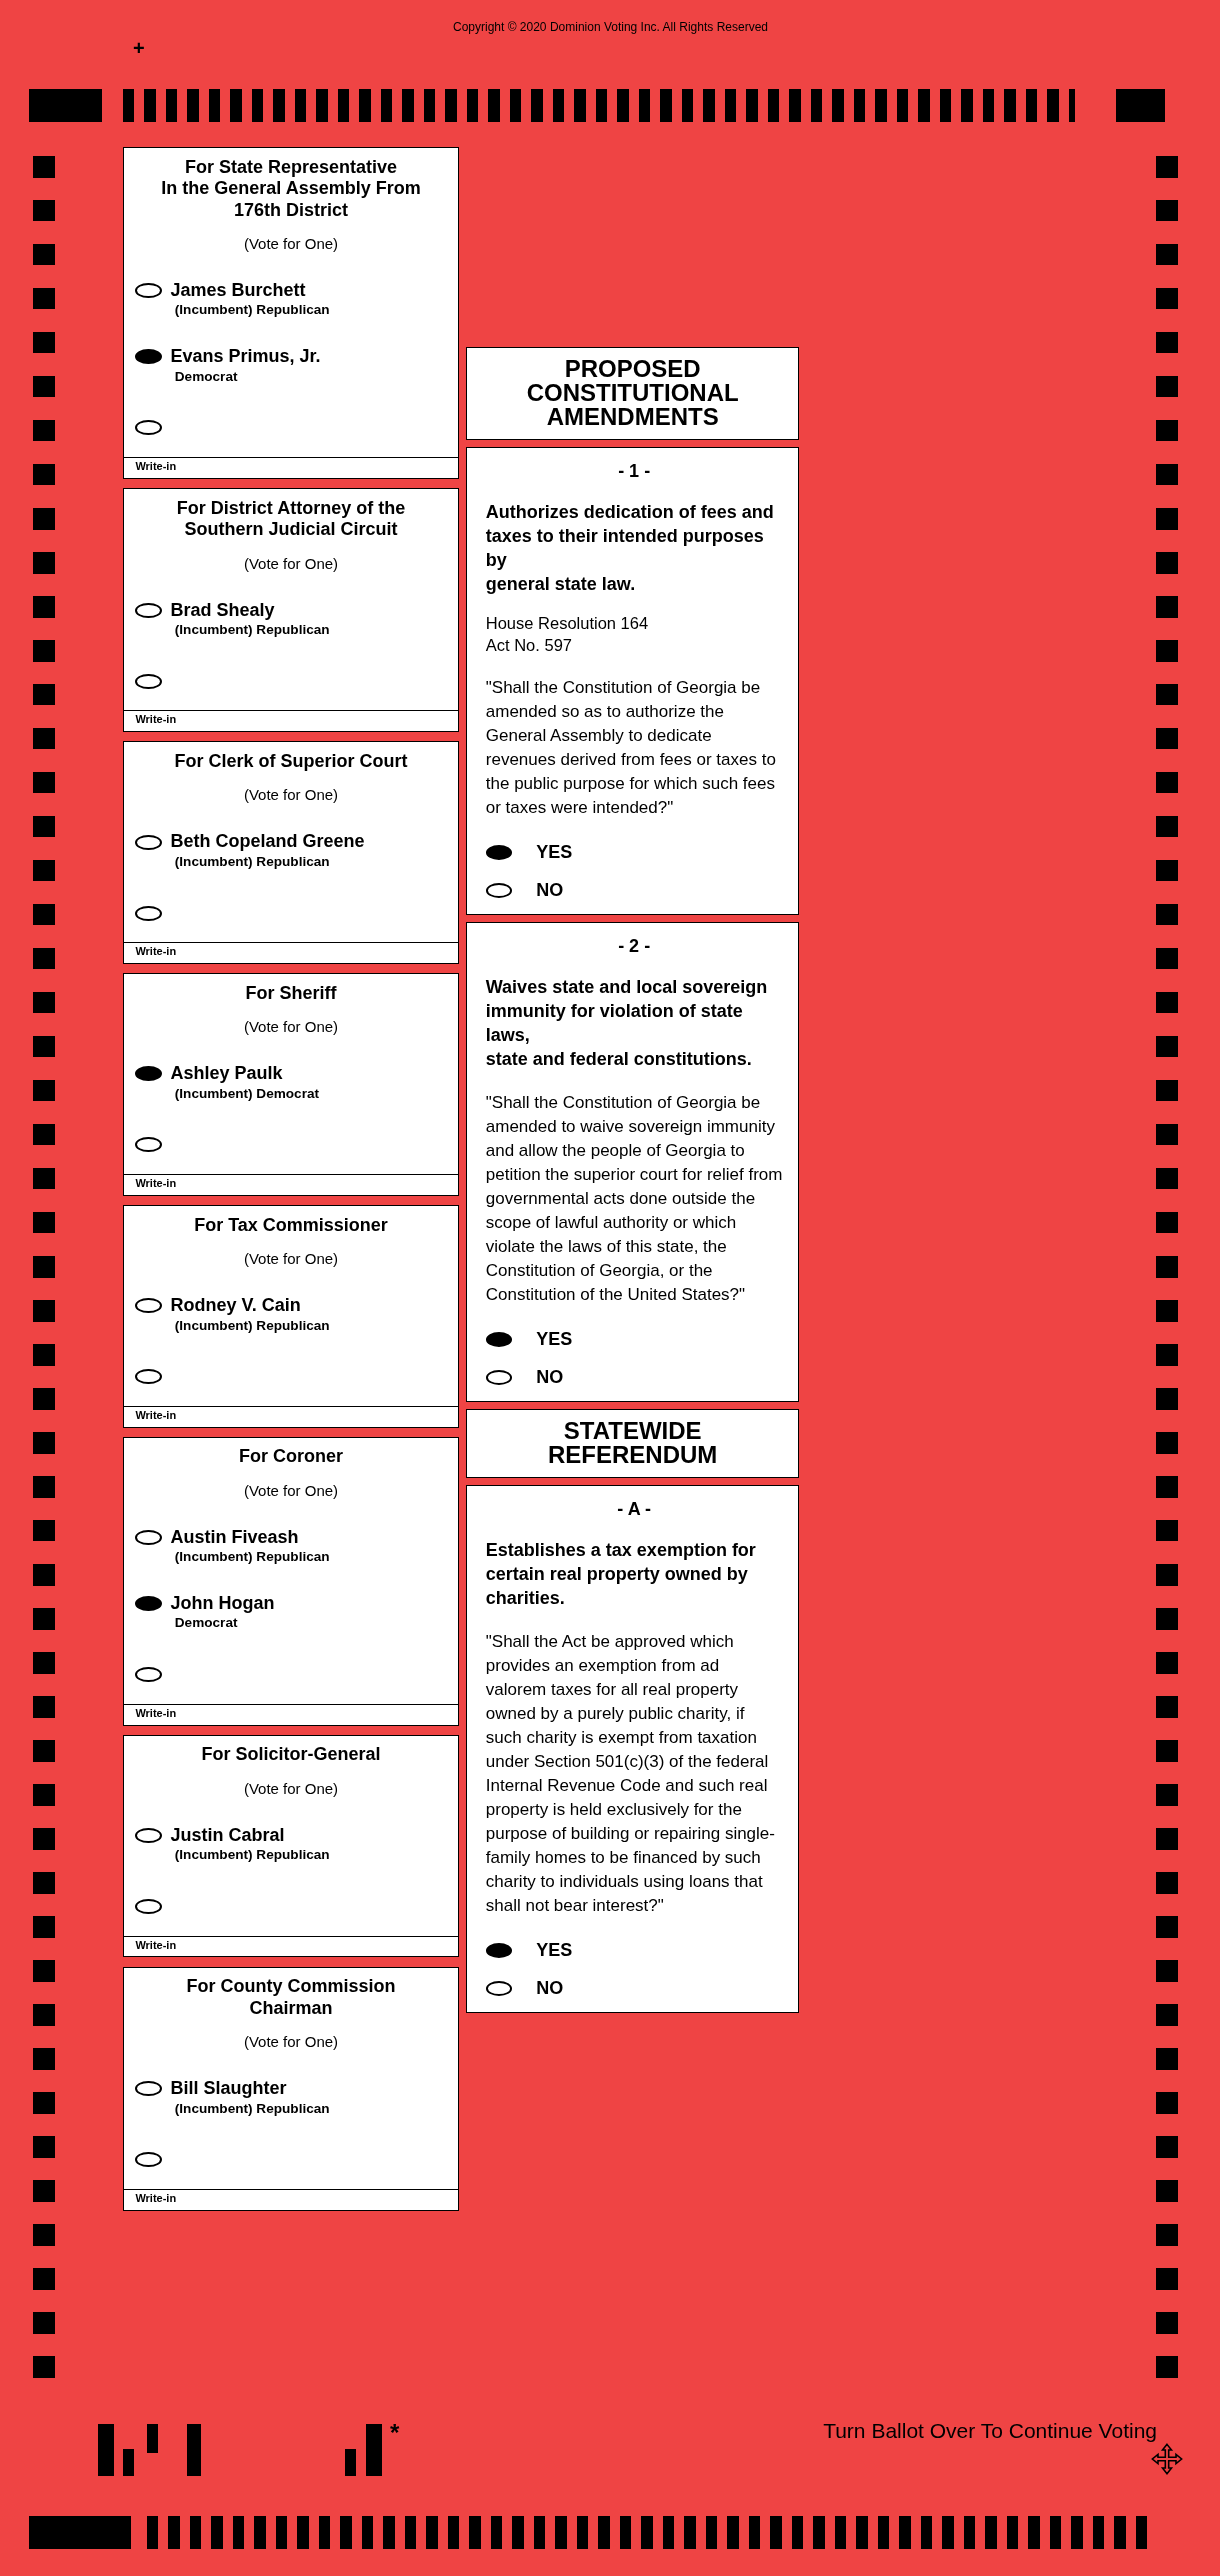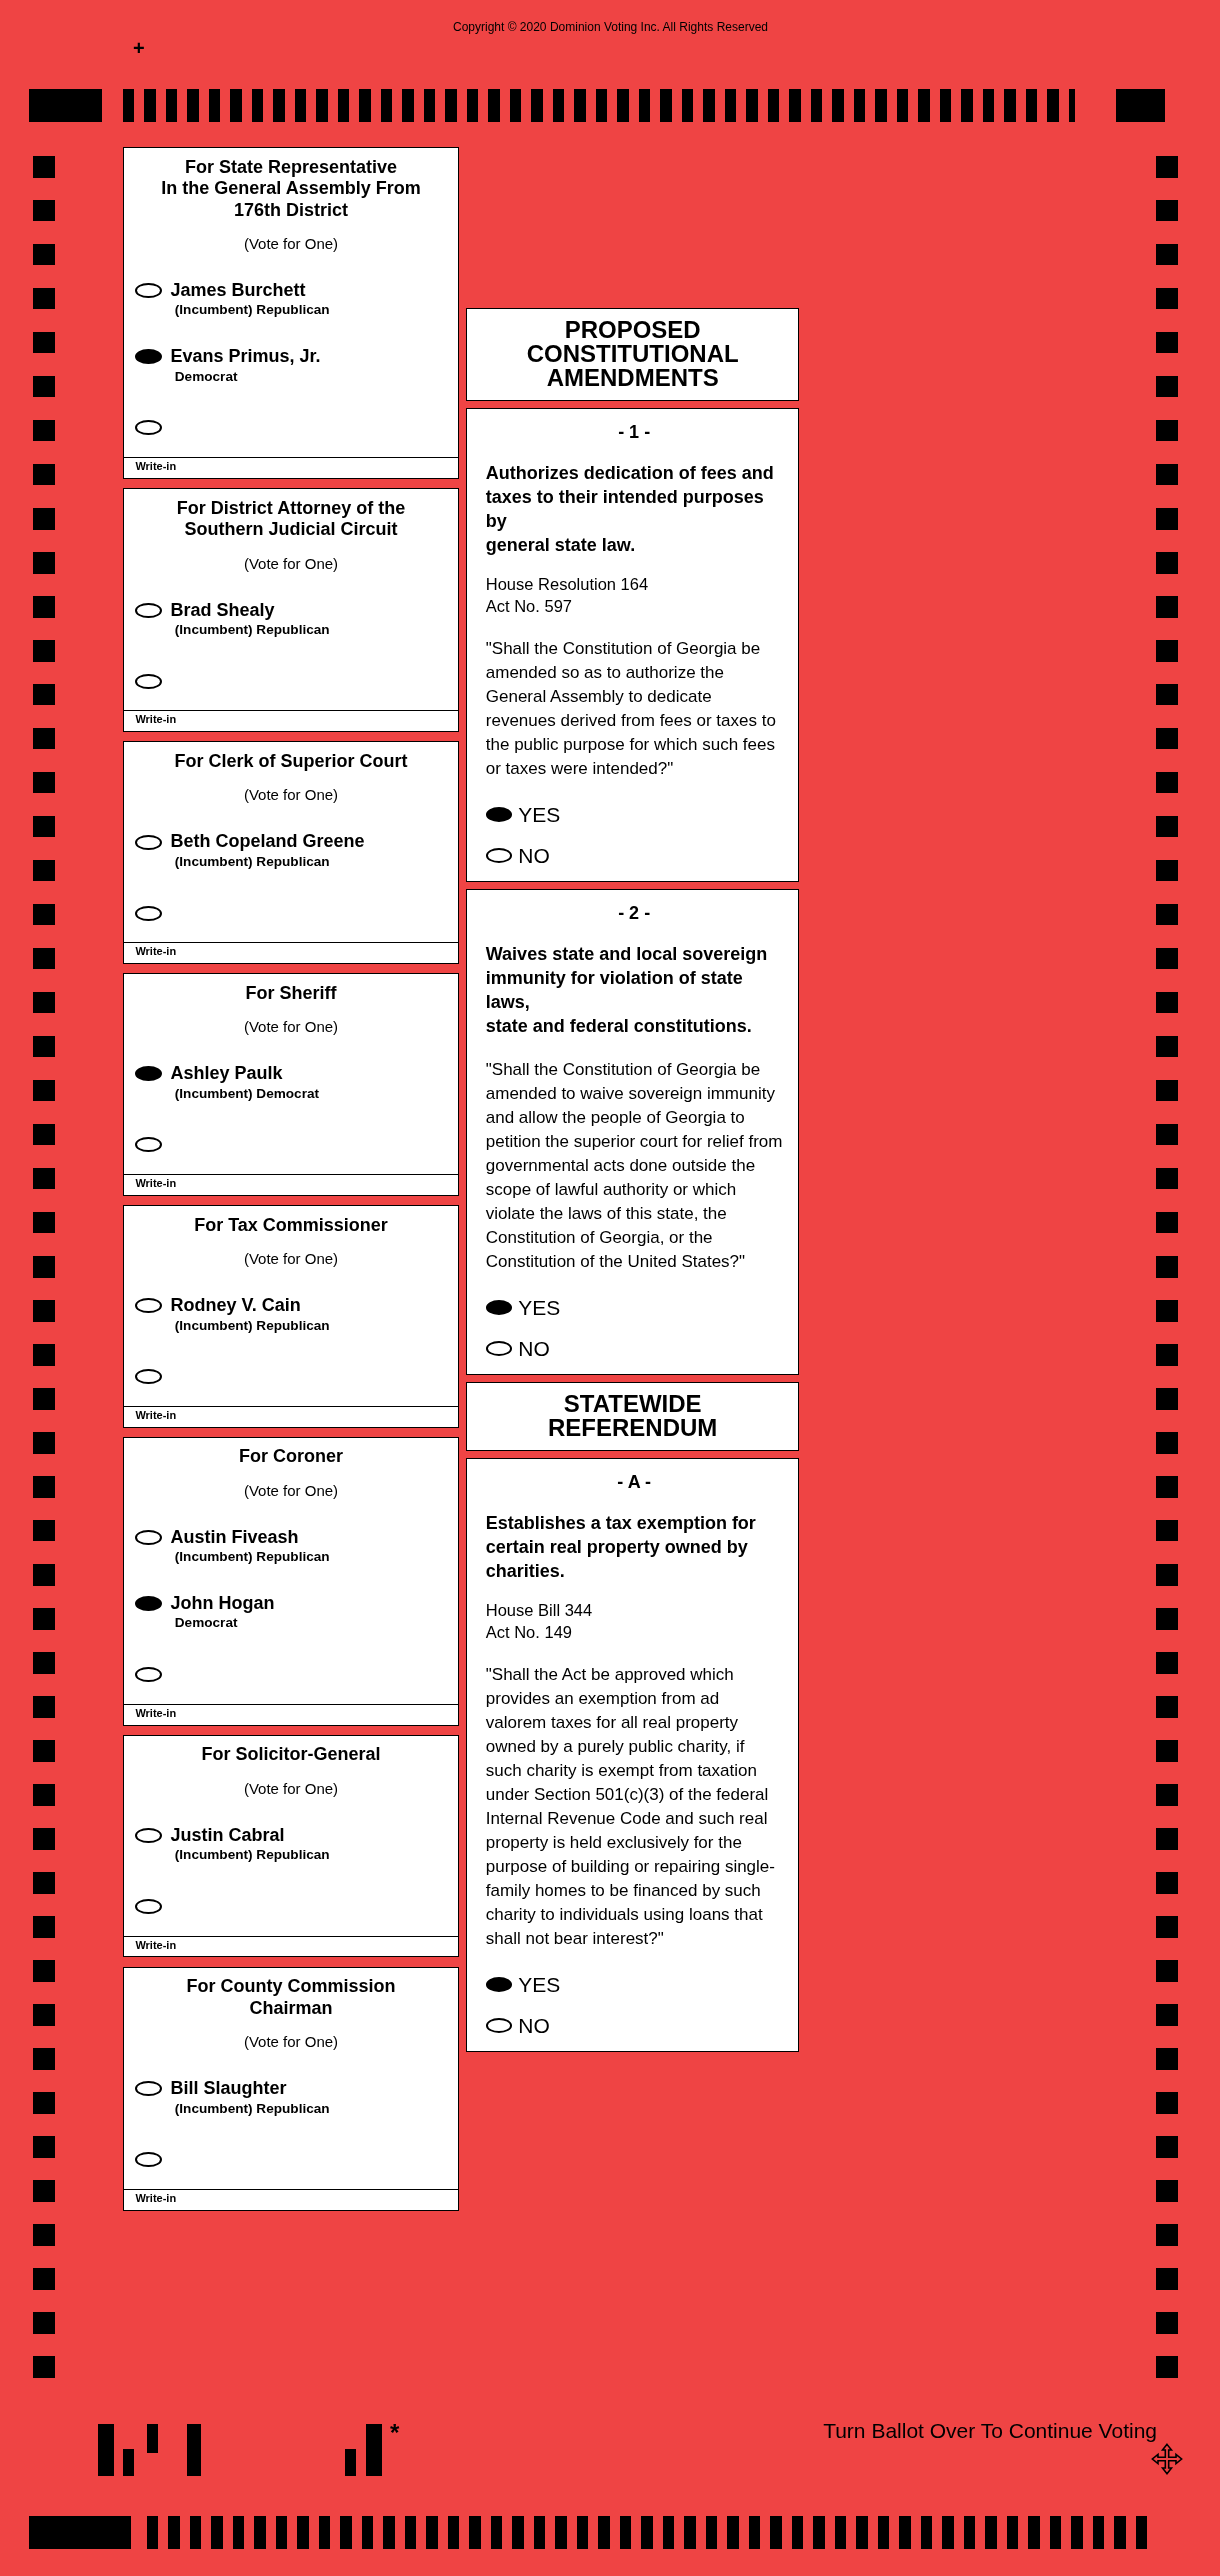--- a/index.html
+++ b/index.html
@@ -70,21 +70,21 @@
   
   .rsection { border:1.4px solid #000; margin-bottom:7.2px; background:#fff; }
   .rheader { text-align:center; font-weight:bold; font-size:24px; line-height:24px; padding:8.6px 5.7px 10px; white-space:pre-line; }
   .measure-body { padding:7.2px 15.7px 13px 18.6px; }
   .measure-number { text-align:center; font-weight:bold; font-size:18px; margin:5.7px 0 18.6px; }
   .measure-summary { font-weight:bold; font-size:18px; line-height:24px; white-space:pre-line; }
   .measure-refs { font-size:16.5px; line-height:21.5px; margin-top:17px; }
   .measure-question { font-size:17px; line-height:24px; margin-top:20px; }
   .vote-row { display:flex; align-items:center; margin-top:17px; }
   .vote-row.first { margin-top:21.5px; }
-  .vote-label { font-weight:normal; font-size:21px; margin-left:6px; }
+  .vote-label { font-weight:bold; font-size:18px; margin-left:24px; }
 </style>
 </head>
 <body>
 
 <div class="ballot">
 
   <div class="copyright">Copyright © 2020 Dominion Voting Inc. All Rights Reserved</div>
   <div class="plus-mark">+</div>
   <div class="block-tl"></div>
   <div class="timing-top"></div>
@@ -312,24 +312,20 @@
         <div class="rheader">STATEWIDE
 REFERENDUM</div>
       </div>
 
       <div class="rsection">
         <div class="measure-body">
           <div class="measure-number">- A -</div>
           <div class="measure-summary">Establishes a tax exemption for
 certain real property owned by
 charities.</div>
-          <div class="measure-refs">
-            <div>House Bill 344</div>
-            <div>Act No. 149</div>
-          </div>
           <div class="measure-question">"Shall the Act be approved which provides an exemption from ad valorem taxes for all real property owned by a purely public charity, if such charity is exempt from taxation under Section 501(c)(3) of the federal Internal Revenue Code and such real property is held exclusively for the purpose of building or repairing single-family homes to be financed by such charity to individuals using loans that shall not bear interest?"</div>
           <div class="vote-row first">
             <span class="oval filled"></span>
             <span class="vote-label">YES</span>
           </div>
           <div class="vote-row">
             <span class="oval"></span>
             <span class="vote-label">NO</span>
           </div>
         </div>

